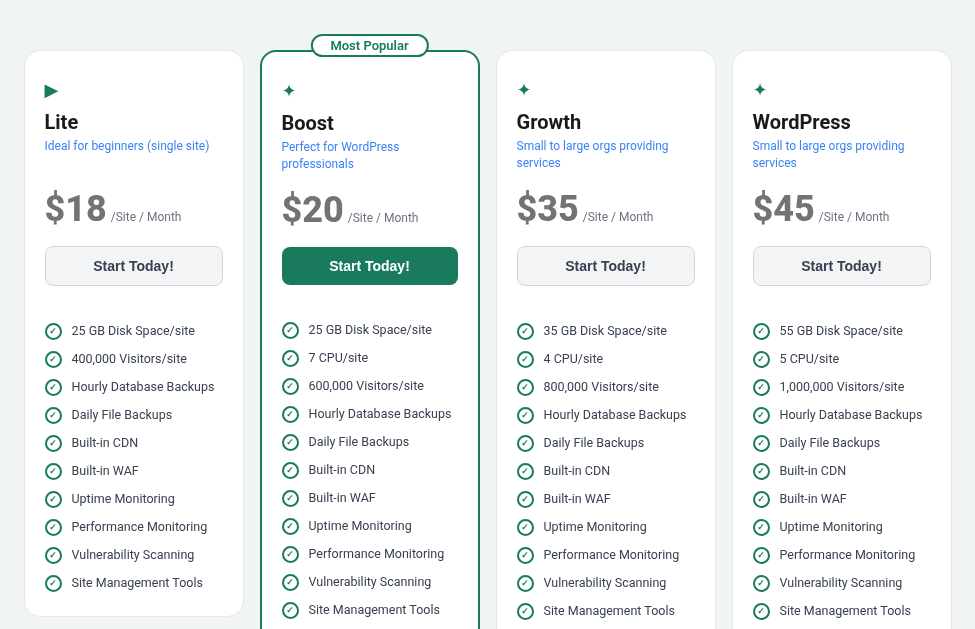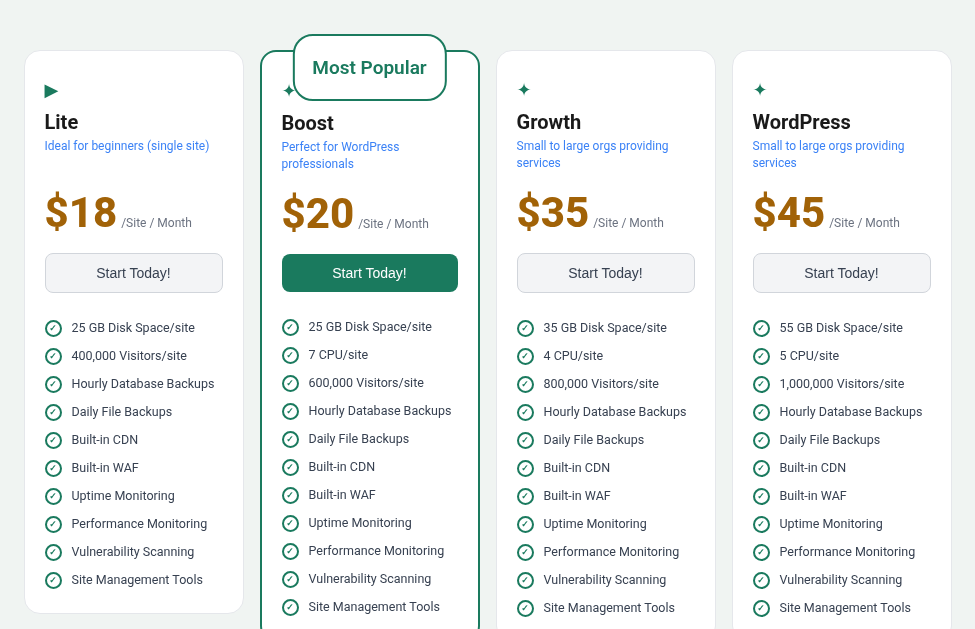--- a/index.html
+++ b/index.html
@@ -32,22 +32,22 @@
       padding-top: 28px;
     }
     .popular-badge {
       position: absolute;
       top: -18px;
       left: 50%;
       transform: translateX(-50%);
       background: #fff;
       border: 2px solid #1a7a5e;
       border-radius: 20px;
-      padding: 20px 18px;
-      font-size: 19px;
+      padding: 2px 18px;
+      font-size: 13px;
       font-weight: 600;
       color: #1a7a5e;
       white-space: nowrap;
     }
     .plan-icon {
       font-size: 20px;
       margin-bottom: 10px;
       color: #1a7a5e;
     }
     .plan-name {
@@ -63,39 +63,39 @@
       line-height: 1.4;
       min-height: 34px;
     }
     .plan-price {
       display: flex;
       align-items: baseline;
       gap: 2px;
       margin-bottom: 16px;
     }
     .price-amount {
-      font-size: 42px;
+      font-size: 36px;
       font-weight: 800;
-      color: #a16207;
+      color: #737373;
     }
     .price-period {
       font-size: 12px;
       color: #6b7280;
       margin-left: 2px;
       text-align: center;
     }
     .btn-start {
       width: 100%;
       padding: 11px;
       border-radius: 8px;
       font-size: 14px;
-      font-weight: 400;
+      font-weight: 700;
       cursor: pointer;
       border: none;
-      margin-bottom: 26px;
+      margin-bottom: 36px;
     }
     .btn-start.default {
       background: #f3f4f6;
       color: #374151;
       border: 1px solid #d1d5db;
     }
     .btn-start.primary {
       background: #1a7a5e;
       color: #fff;
     }

